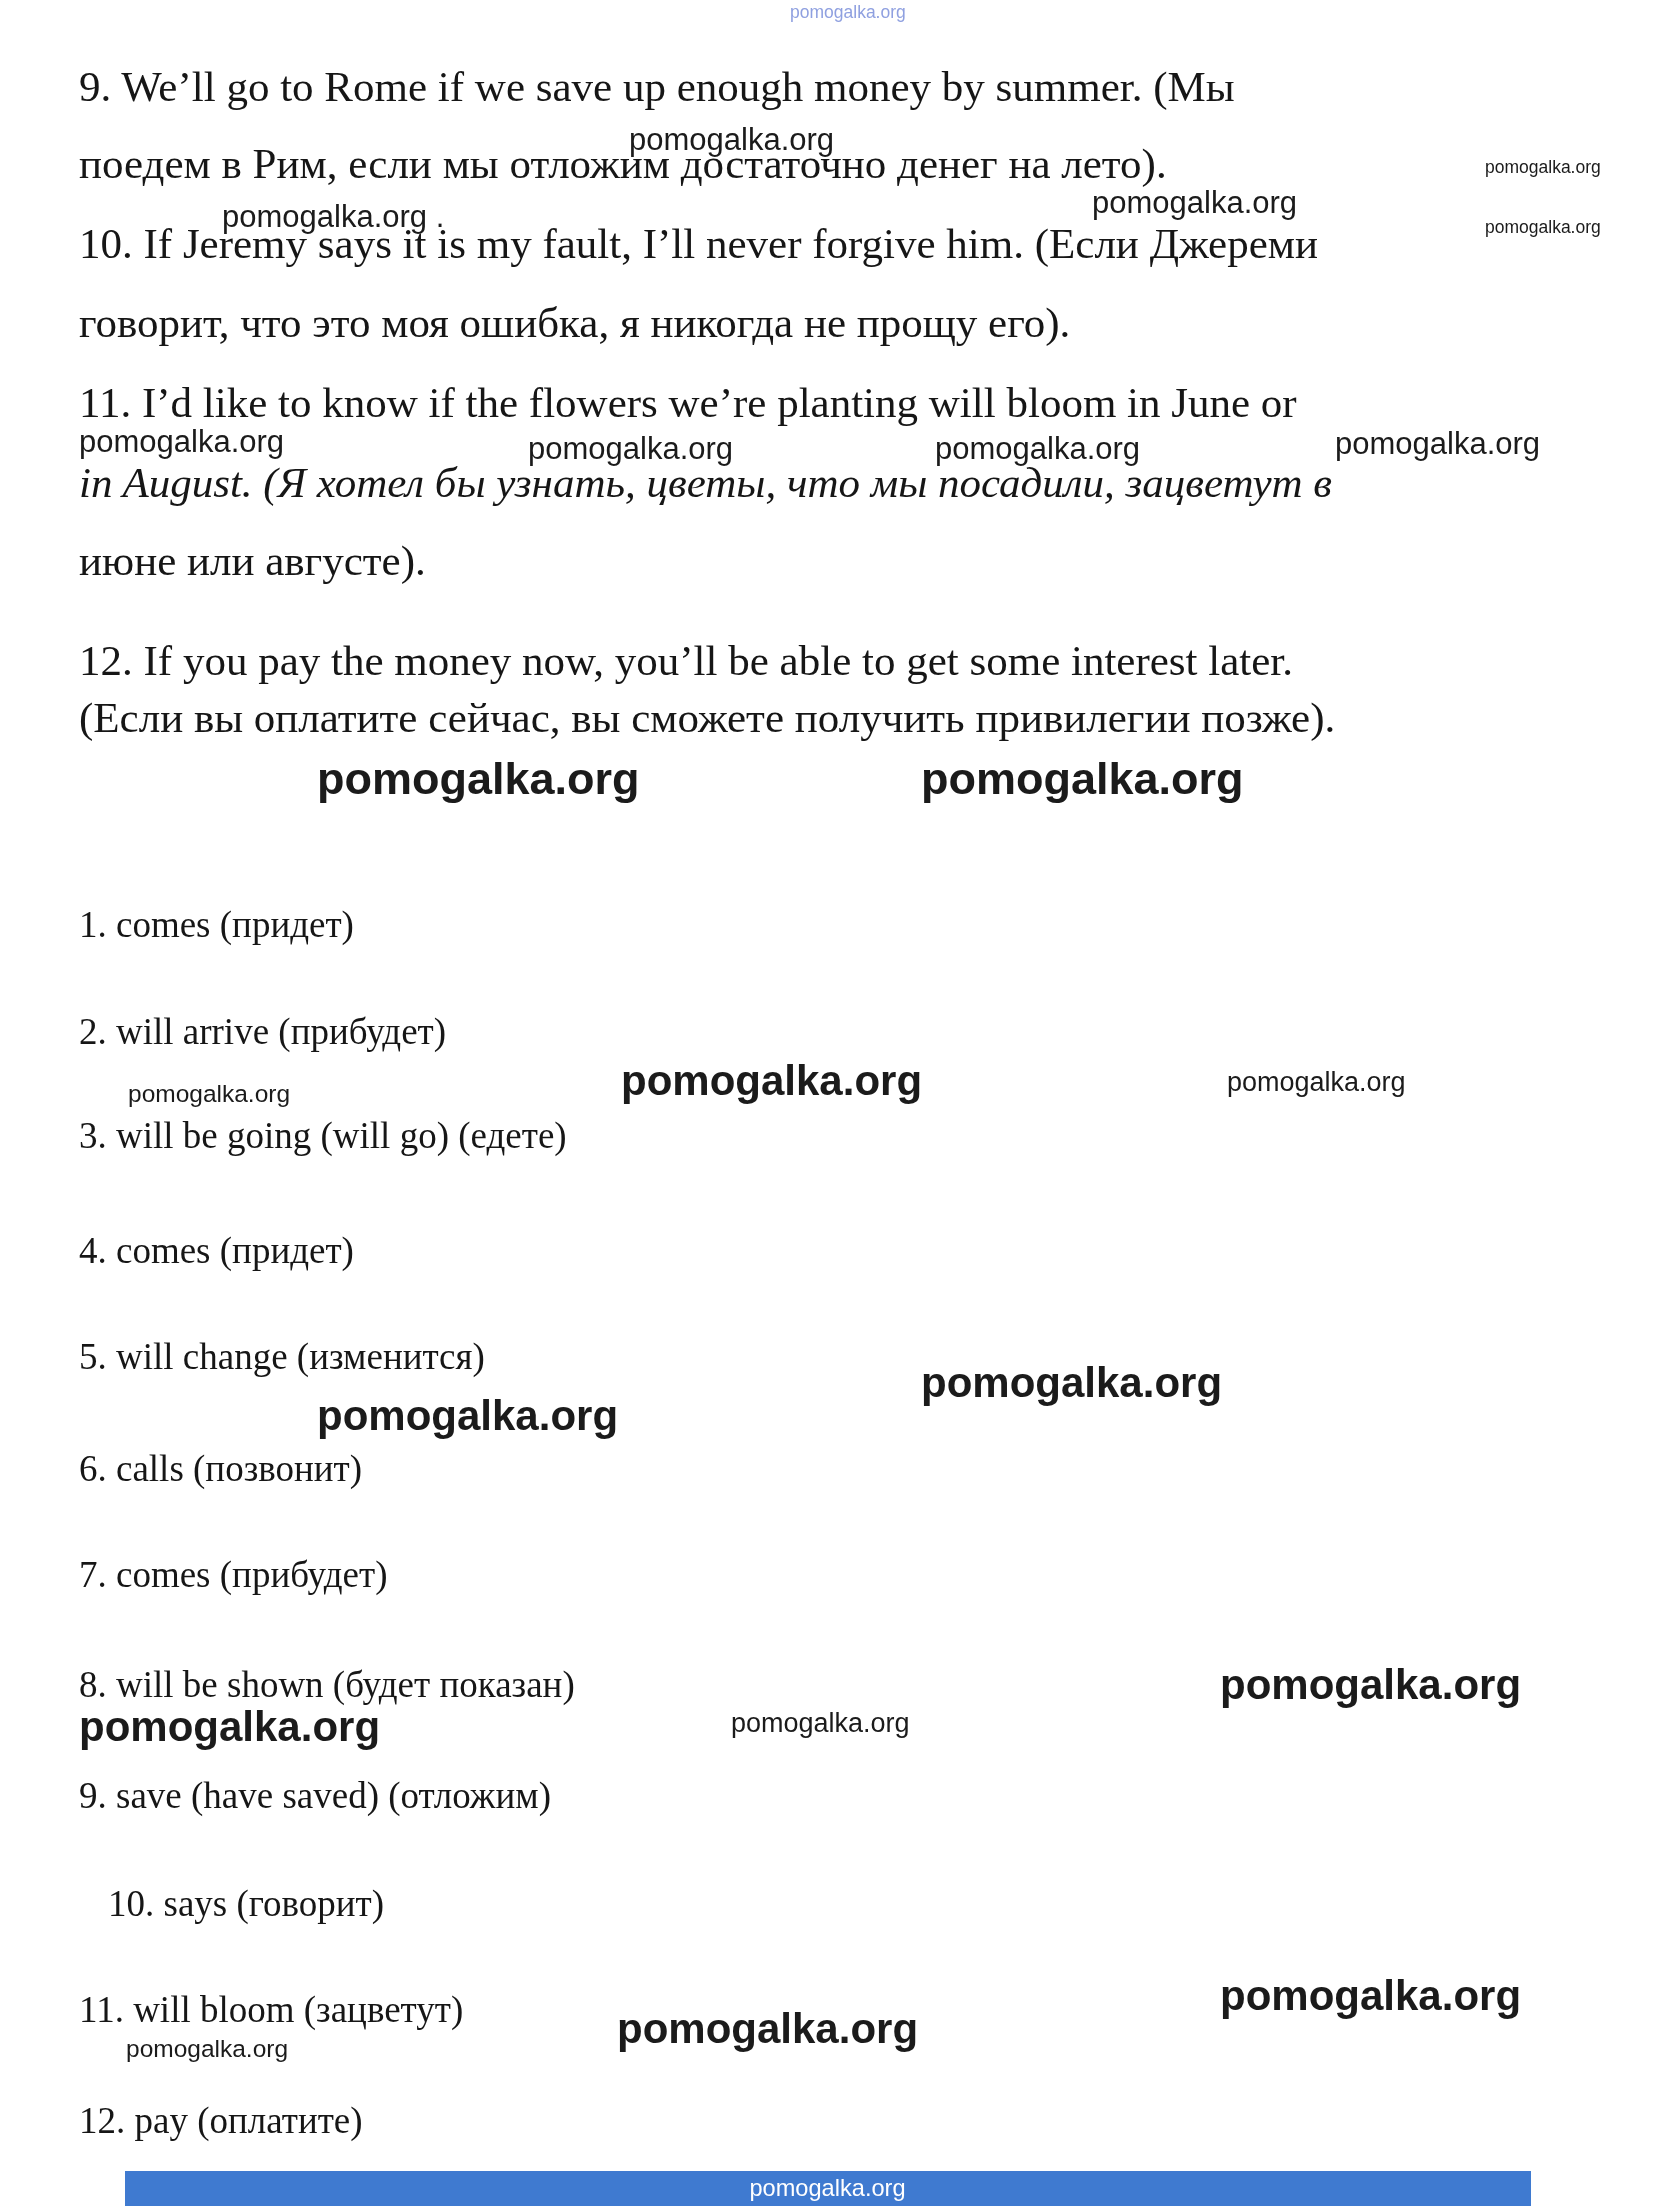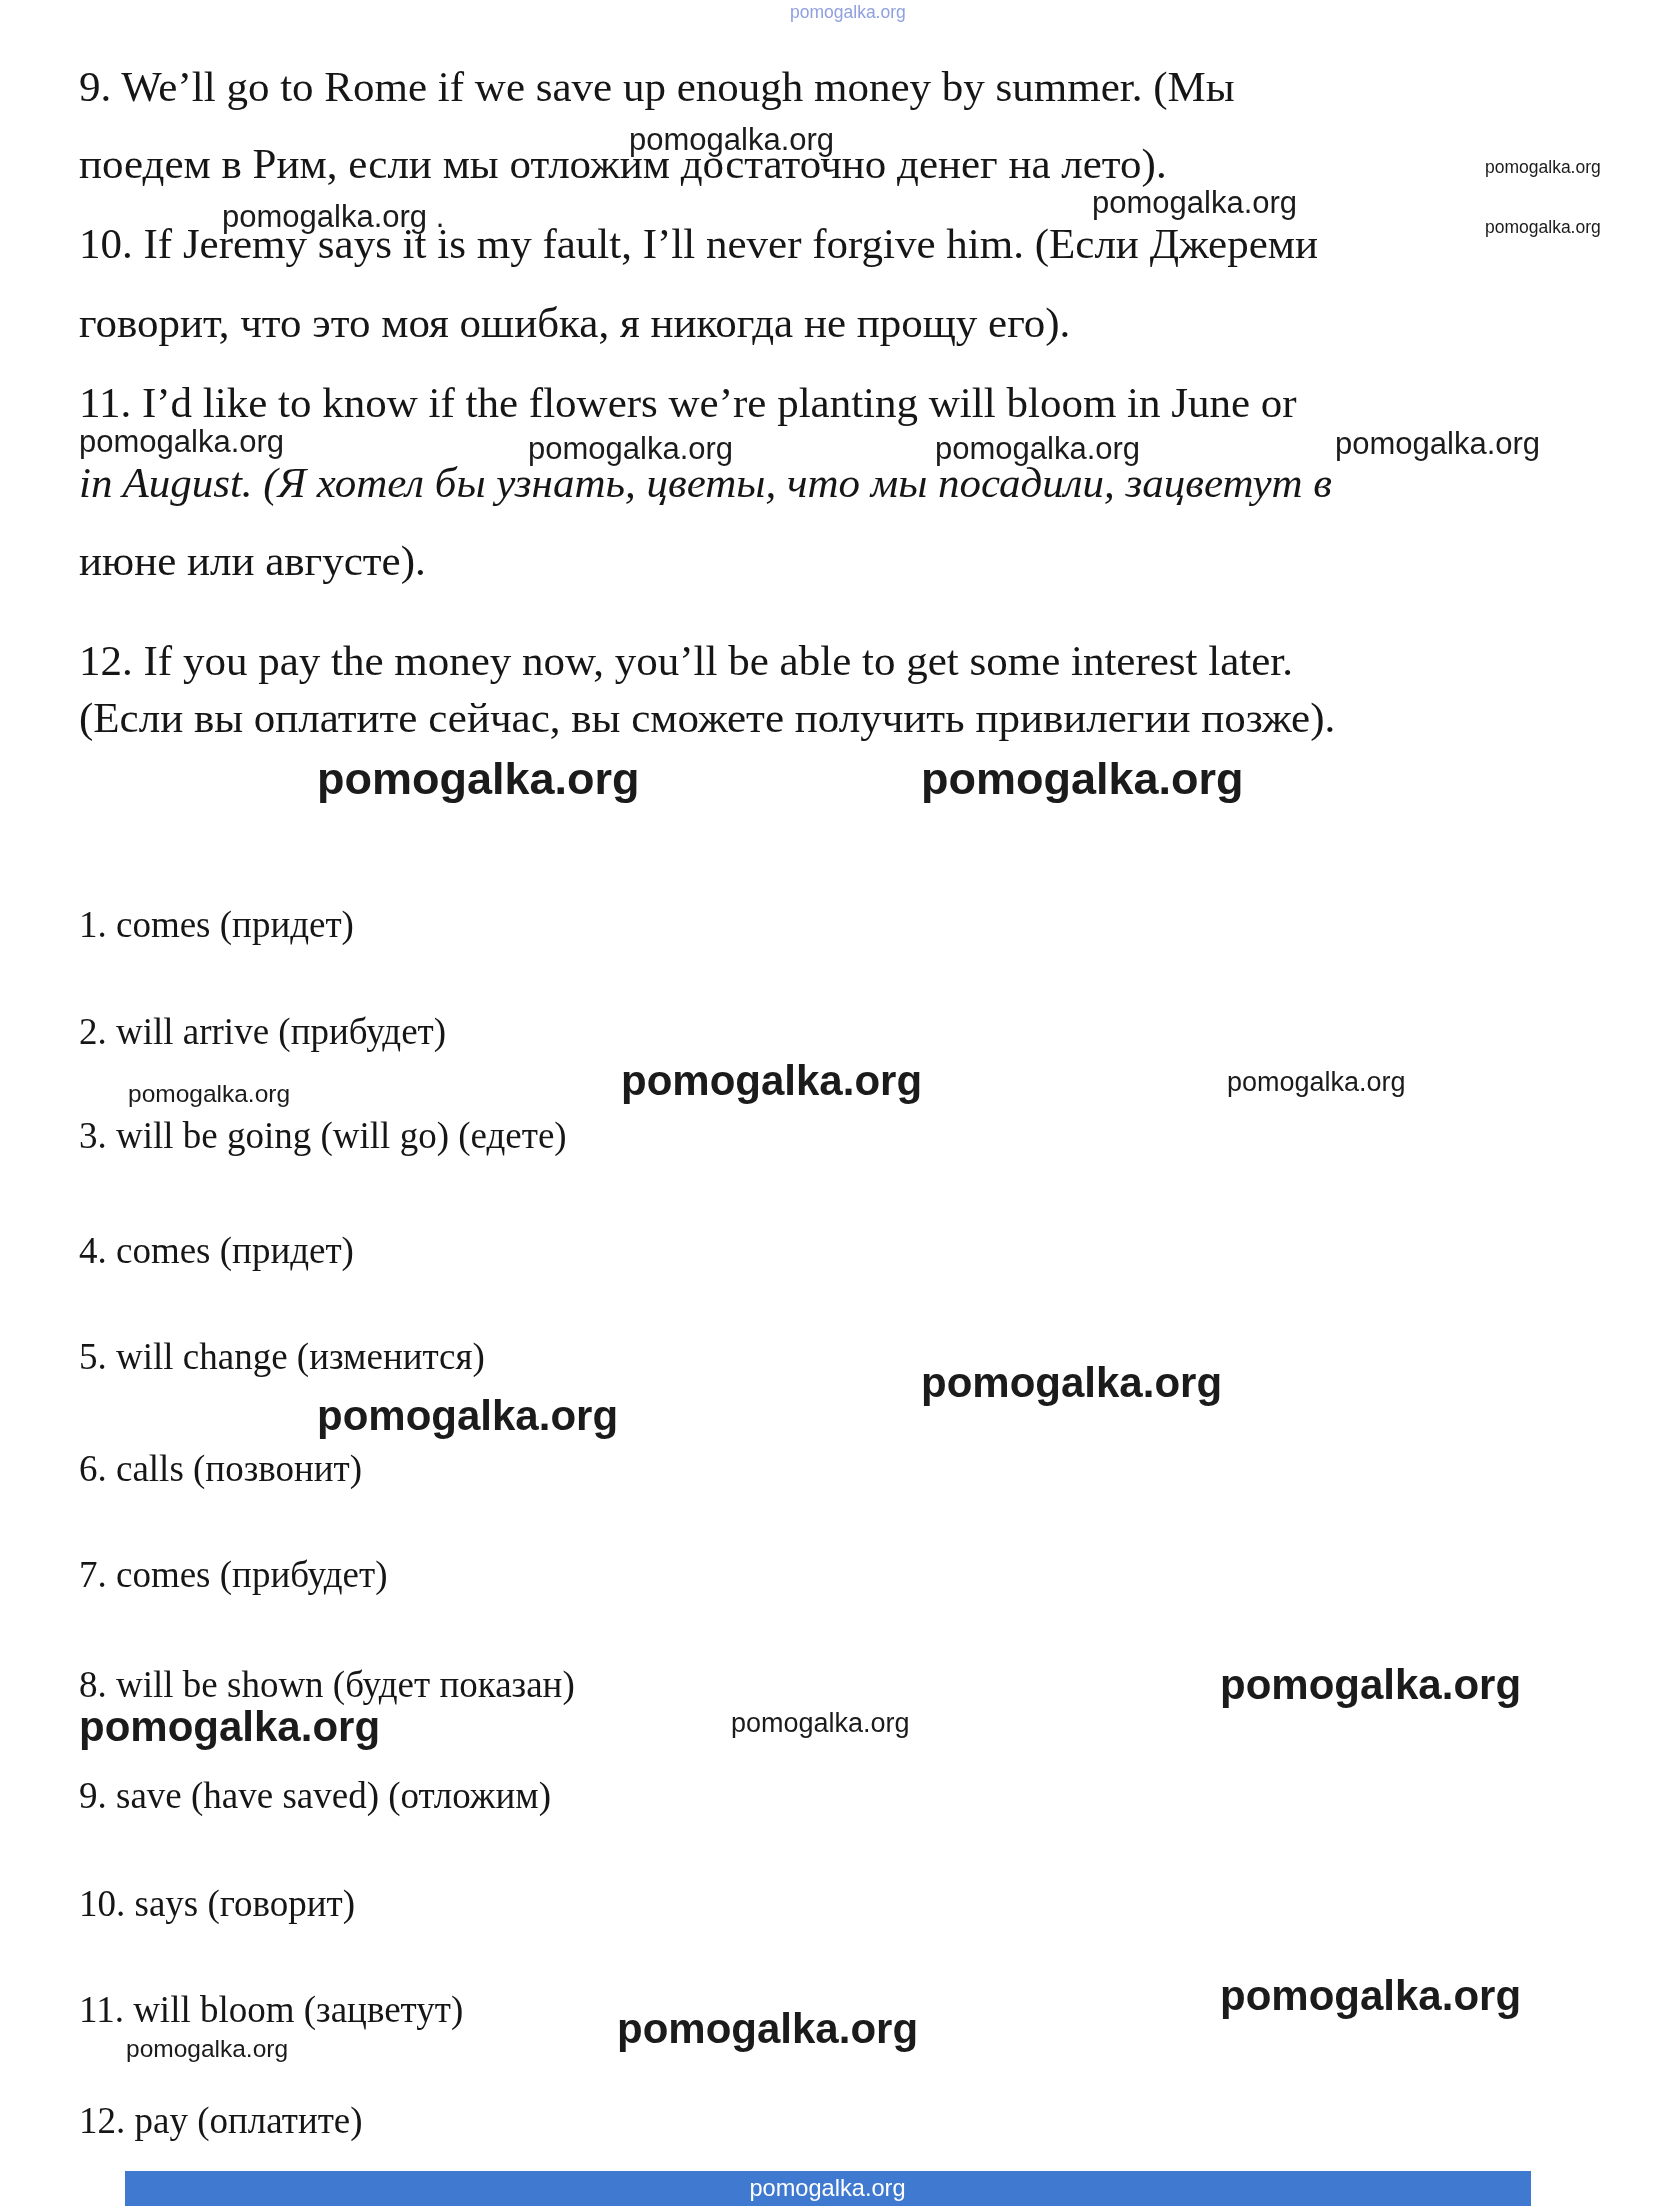--- a/index.html
+++ b/index.html
@@ -118,21 +118,21 @@
 
   <div class="ans" style="top:1443px;">6. calls (позвонит)</div>
   <div class="ans" style="top:1549px;">7. comes (прибудет)</div>
   <div class="ans" style="top:1659px;">8. will be shown (будет показан)</div>
 
   <span class="wm wm-lg" style="left:1220px;top:1661px;">pomogalka.org</span>
   <span class="wm wm-lg" style="left:79px;top:1703px;">pomogalka.org</span>
   <span class="wm wm-md2" style="left:731px;top:1708px;">pomogalka.org</span>
 
   <div class="ans" style="top:1770px;">9. save (have saved) (отложим)</div>
-  <div class="ans" style="top:1878px;">10. says (говорит)</div>
+  <div class="ans" style="top:1878px;margin-left:29px;">10. says (говорит)</div>
   <div class="ans" style="top:1984px;">11. will bloom (зацветут)</div>
 
   <span class="wm wm-lg" style="left:1220px;top:1972px;">pomogalka.org</span>
   <span class="wm wm-lg" style="left:617px;top:2005px;">pomogalka.org</span>
   <span class="wm wm-sm" style="left:126px;top:2035px;">pomogalka.org</span>
 
   <div class="ans" style="top:2095px;">12. pay (оплатите)</div>
 
   <div class="bottom-bar">
     <span>pomogalka.org</span>

